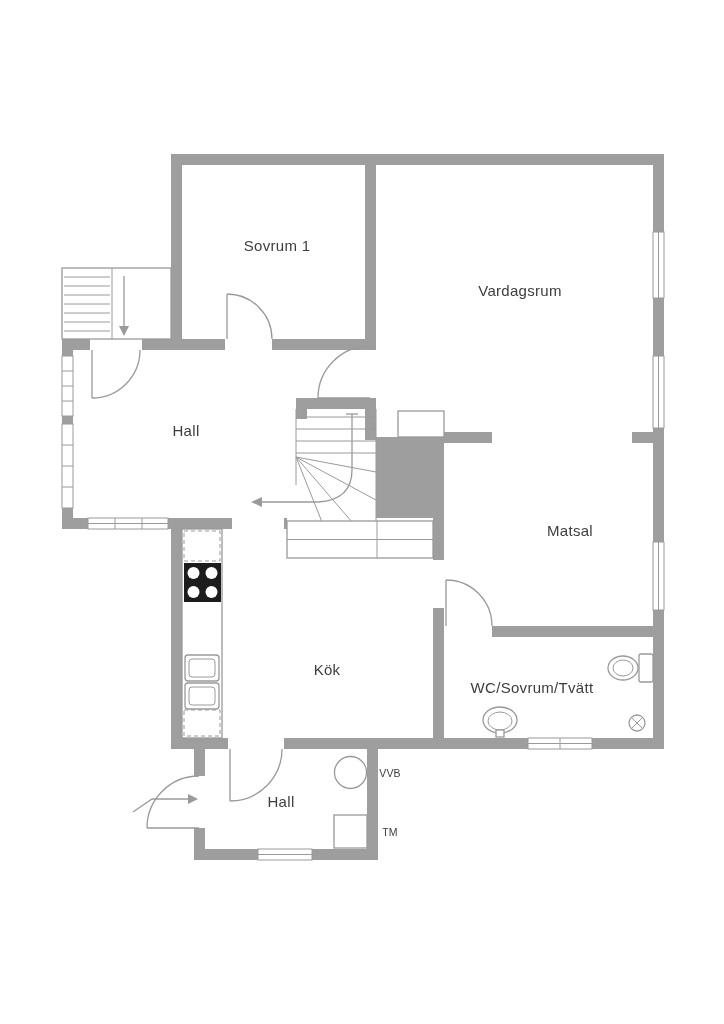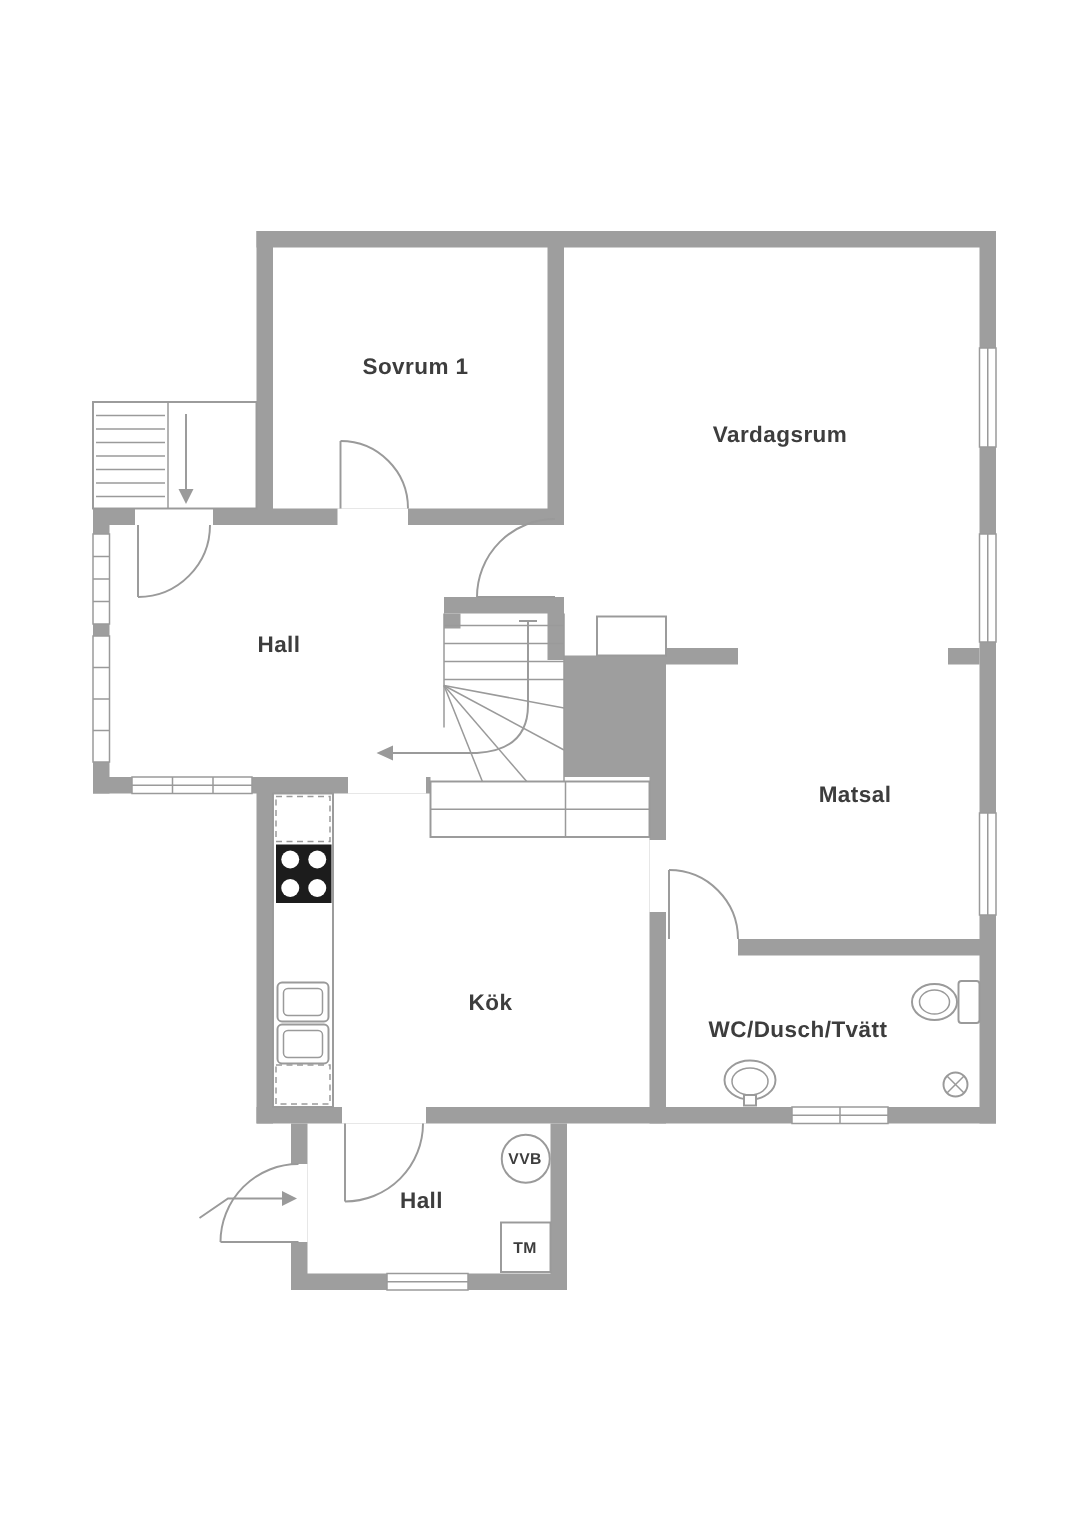--- a/index.html
+++ b/index.html
@@ -4,23 +4,23 @@
 <style>
   :root{
     --wall:#9e9e9e; --line:#9a9a9a; --text:#3d3d3d; --stove:#1c1c1c; --background:#ffffff;
   }
   html,body{margin:0;padding:0;background:var(--background);}
   body{width:724px;height:1024px;font-family:"Liberation Sans",sans-serif;}
   .plan{position:relative;width:724px;height:1024px;background:var(--background);overflow:hidden;}
   .plan svg{position:absolute;left:0;top:0;}
   .room-label{
     position:absolute;transform:translate(-50%,-50%);
-    font-size:15px;color:var(--text);letter-spacing:.3px;white-space:nowrap;font-weight:bold;
+    font-size:15px;color:var(--text);letter-spacing:.3px;white-space:nowrap;
   }
-  .small-label{font-size:10.5px;letter-spacing:.2px;}
+  .small-label{font-size:10.5px;letter-spacing:.2px;margin-left:40px;}
   
   .wall{fill:var(--wall);stroke:none;}
   .gap{fill:#ffffff;stroke:none;}
   .thin{fill:none;stroke:var(--line);stroke-width:1.3;}
   .thin1{fill:none;stroke:var(--line);stroke-width:1;}
   .fix{fill:#ffffff;stroke:var(--line);stroke-width:1.3;}
   .dash{fill:none;stroke:var(--line);stroke-width:1;stroke-dasharray:4 3;}
   .stove{fill:var(--stove);stroke:none;}
   .burner{fill:#ffffff;stroke:none;}
   .head{fill:var(--line);stroke:none;}
@@ -235,19 +235,19 @@
     <circle class="fix" cx="350.5" cy="772.5" r="16"></circle>
     <rect class="fix" x="334" y="815" width="33" height="33"></rect>
   </svg>
 
   <div>
     <div class="room-label" style="left:277px;top:245px">Sovrum 1</div>
     <div class="room-label" style="left:520px;top:290px">Vardagsrum</div>
     <div class="room-label" style="left:186px;top:430px">Hall</div>
     <div class="room-label" style="left:570px;top:530px">Matsal</div>
     <div class="room-label" style="left:327px;top:669px">Kök</div>
-    <div class="room-label" style="left:532px;top:687px">WC/Dusch/Tvätt</div>
+    <div class="room-label" style="left:532px;top:687px">WC/Sovrum/Tvätt</div>
     <div class="room-label" style="left:281px;top:801px">Hall</div>
     <div class="room-label small-label" style="left:350px;top:773px">VVB</div>
     <div class="room-label small-label" style="left:350px;top:832px">TM</div>
   </div>
 
 </div>
 
 </body></html>

